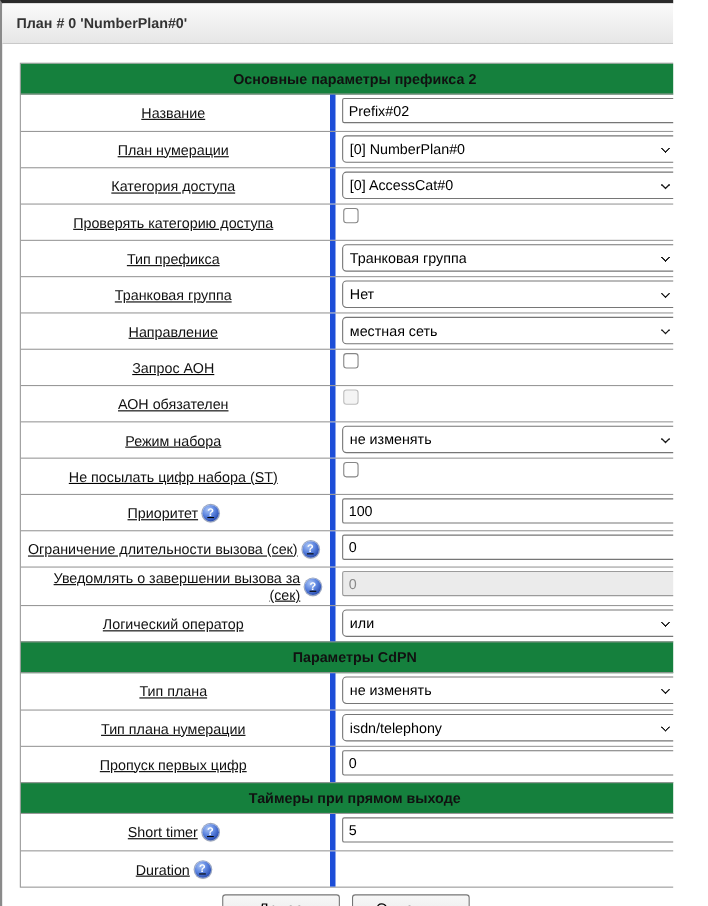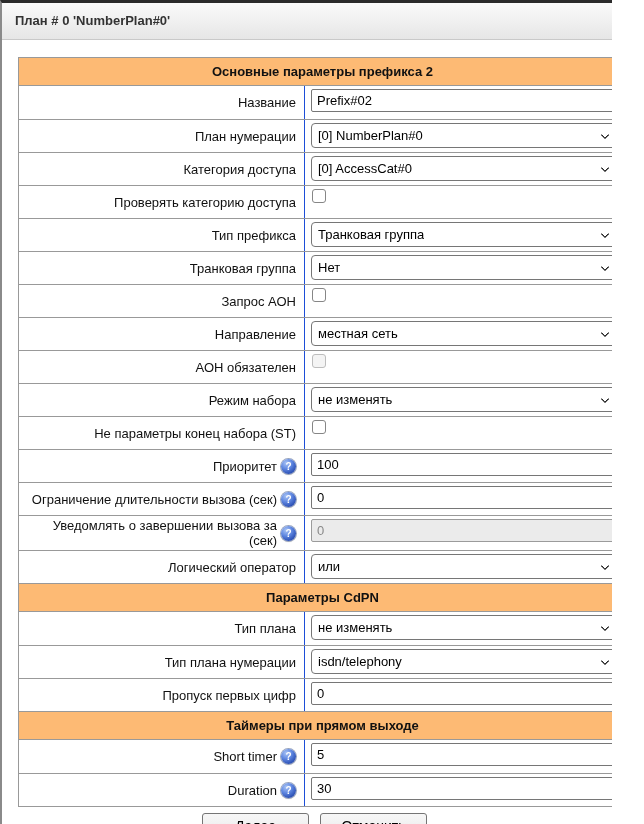--- a/index.html
+++ b/index.html
@@ -15,31 +15,31 @@
     border-bottom:1px solid #c9c9c9;
     padding-left:13px;
     font-size:13px; font-weight:bold; color:#333;
   }
   .form-table {
     margin:17px 0 0 16px; width:609px;
     border:1px solid #999; background:#fff;
     font-size:13px; color:#000;
   }
   .section-header {
-    background:#fdba74; text-align:center; font-weight:bold;
+    background:#15803d; text-align:center; font-weight:bold;
     padding:6px 4px; border-bottom:1px solid #999;
     color:#111;
   }
   .section-header:not(:first-child){ border-top:1px solid #999; }
   .form-row { display:flex; min-height:33px; align-items:stretch; }
   .form-row + .form-row { border-top:1px solid #999; }
   .label-cell {
-    width:286px; border-right:1px solid #1d4ed8;
-    display:flex; align-items:center; justify-content:flex-end;
-    padding:2px 8px 2px 4px; text-align:right; gap:4px;
+    width:286px; border-right:5px solid #1d4ed8;
+    display:flex; align-items:center; justify-content:center;
+    padding:2px 8px 2px 4px; text-align:right; gap:4px;text-decoration:underline;
   }
   .row-label { color:#111; }
   .help-icon {
     flex:0 0 auto; width:15px; height:15px; border-radius:50%;
     background:radial-gradient(circle at 35% 28%, #a9c4f5 0%, #5e86e0 40%, #2c50b4 75%, #1d3a8a 100%);
     color:#fff; font-size:10px; font-weight:bold; line-height:15px; text-align:center;
     box-shadow:0 0 0 1px #9aa6bf, 0 1px 1px rgba(0,0,0,.25);
     cursor:pointer;
   }
   .field-cell {
@@ -142,59 +142,59 @@
         </div>
         <div class="field-cell">
           <div class="selectbox">
             <span class="select-value">Нет</span>
             <span class="chevron"></span>
           </div>
         </div>
       </div>
       <div class="form-row">
         <div class="label-cell">
+          <span class="row-label">Направление</span>
+        </div>
+        <div class="field-cell">
+          <div class="selectbox">
+            <span class="select-value">местная сеть</span>
+            <span class="chevron"></span>
+          </div>
+        </div>
+      </div>
+      <div class="form-row">
+        <div class="label-cell">
           <span class="row-label">Запрос АОН</span>
         </div>
         <div class="field-cell">
           <span class="checkbox"></span>
         </div>
       </div>
       <div class="form-row">
         <div class="label-cell">
-          <span class="row-label">Направление</span>
-        </div>
-        <div class="field-cell">
-          <div class="selectbox">
-            <span class="select-value">местная сеть</span>
-            <span class="chevron"></span>
-          </div>
-        </div>
-      </div>
-      <div class="form-row">
-        <div class="label-cell">
           <span class="row-label">АОН обязателен</span>
         </div>
         <div class="field-cell">
           <span class="checkbox disabled"></span>
         </div>
       </div>
       <div class="form-row">
         <div class="label-cell">
           <span class="row-label">Режим набора</span>
         </div>
         <div class="field-cell">
           <div class="selectbox">
             <span class="select-value">не изменять</span>
             <span class="chevron"></span>
           </div>
         </div>
       </div>
       <div class="form-row">
         <div class="label-cell">
-          <span class="row-label">Не параметры конец набора (ST)</span>
+          <span class="row-label">Не посылать цифр набора (ST)</span>
         </div>
         <div class="field-cell">
           <span class="checkbox"></span>
         </div>
       </div>
       <div class="form-row">
         <div class="label-cell">
           <span class="row-label">Приоритет</span>
           <span class="help-icon">?</span>
         </div>
@@ -269,23 +269,20 @@
           <span class="help-icon">?</span>
         </div>
         <div class="field-cell">
           <input class="text-input" type="text" value="5" style="">
         </div>
       </div>
       <div class="form-row">
         <div class="label-cell">
           <span class="row-label">Duration</span>
           <span class="help-icon">?</span>
-        </div>
-        <div class="field-cell">
-          <input class="text-input" type="text" value="30" style="">
         </div>
       </div>
     </div>
 
   <div class="button-row">
     <button class="btn">Далее</button>
     <button class="btn">Отменить</button>
   </div>
 </div>
 

